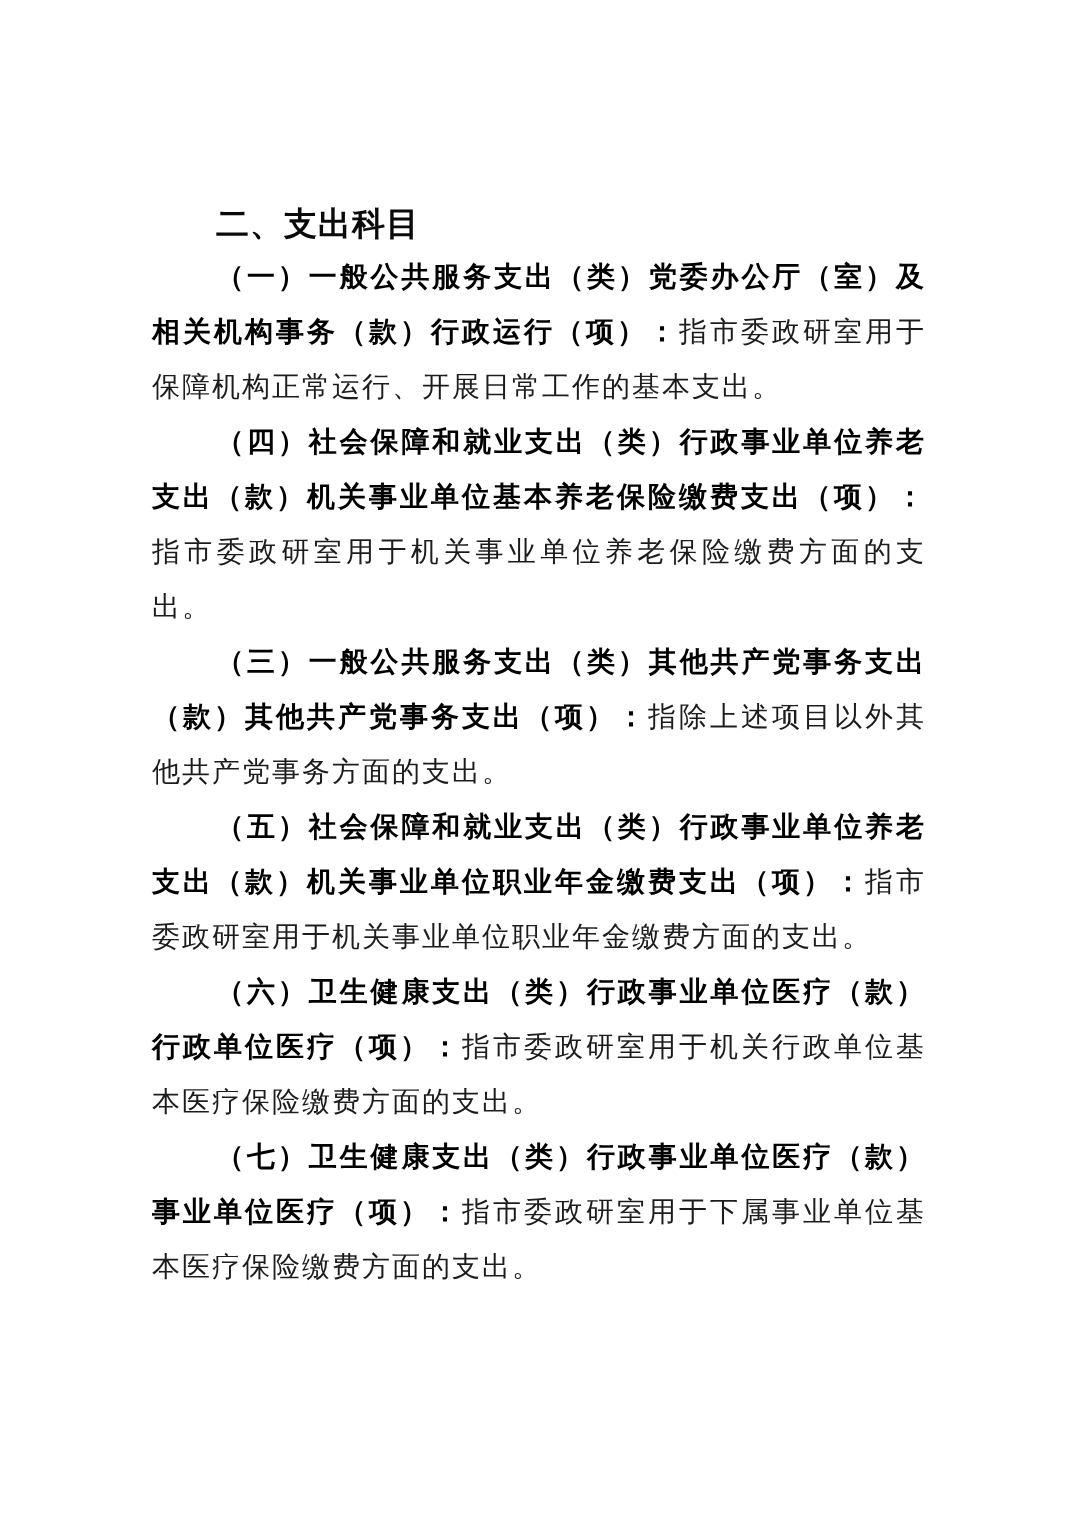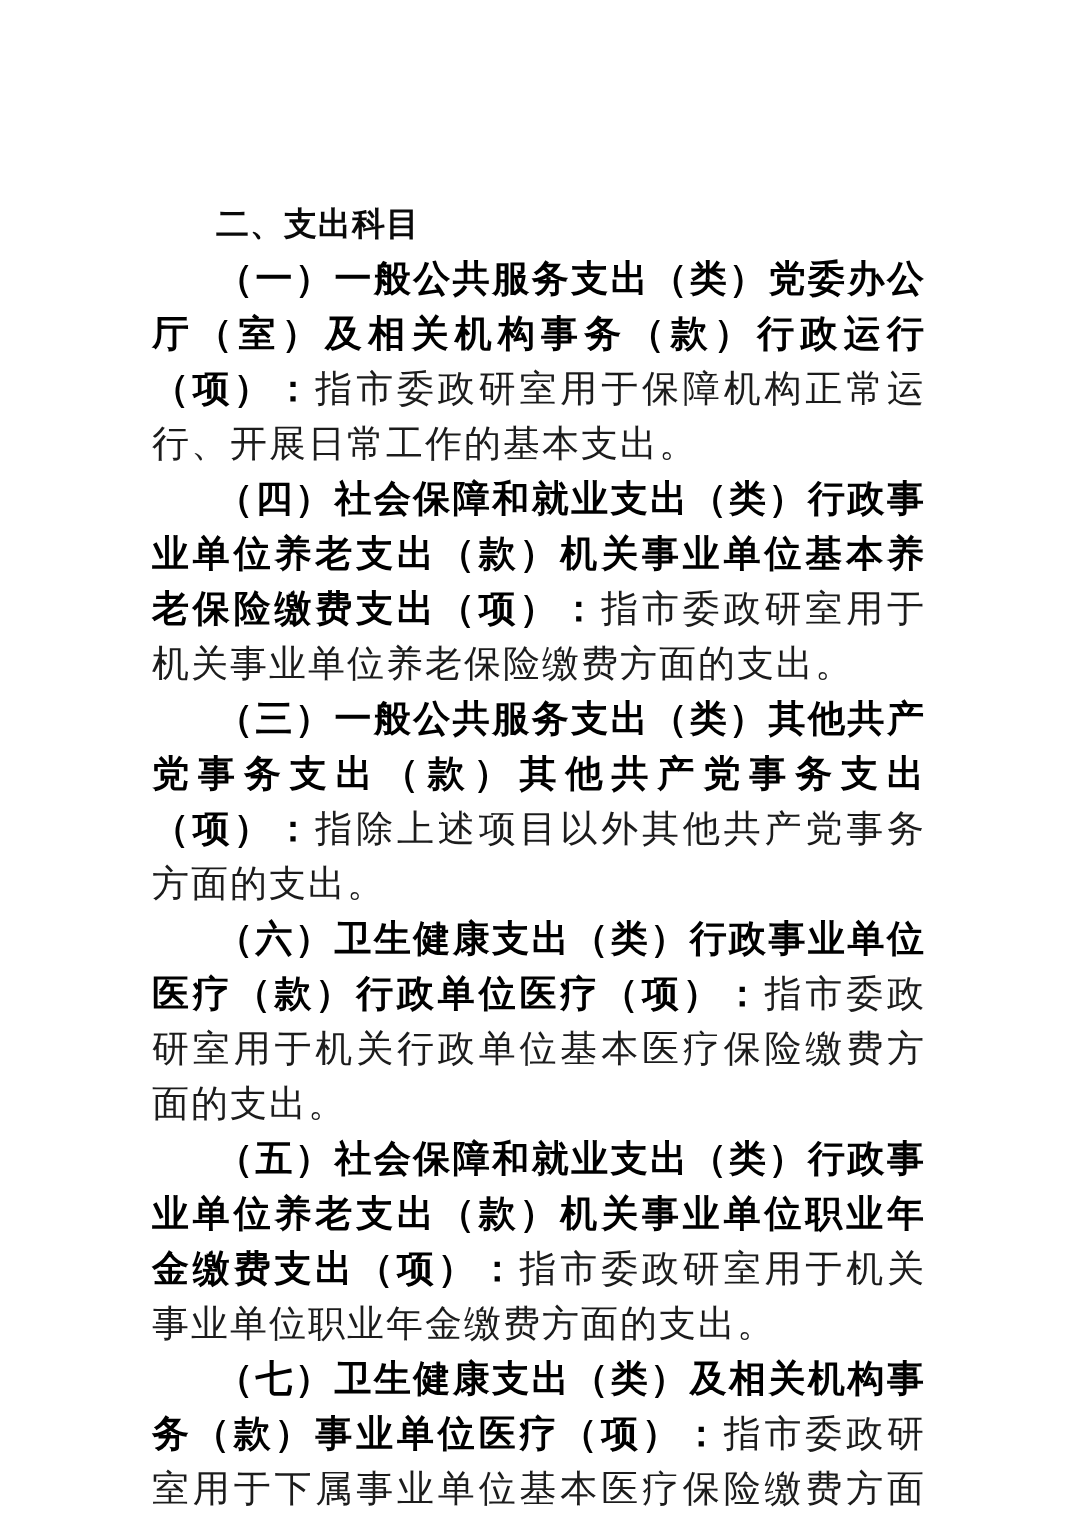--- a/index.html
+++ b/index.html
@@ -26,27 +26,28 @@
     font-size: 33px;
     line-height: 55px;
     font-weight: 700;
     color: #0a0a0a;
     text-indent: 64px;
     letter-spacing: 1px;
     font-family: "Liberation Sans", sans-serif;
   }
   .para {
     margin: 0;
-    font-size: 37px;
+    font-size: 28px;
     line-height: 55px;
     color: #1c1c1c;
     text-indent: 64px;
     text-align: justify;
     text-justify: inter-character;
     letter-spacing: 2px;
+    font-family: Liberation Mono, monospace;
   }
   .para .label {
     font-weight: 700;
     color: #000000;
   }
   .para .body-text {
     font-weight: 400;
   }
 </style>
 </head>
@@ -57,20 +58,20 @@
 
     <h2 class="heading">二、支出科目</h2>
 
     <p class="para"><span class="label">（一）一般公共服务支出（类）党委办公厅（室）及相关机构事务（款）行政运行（项）：</span><span class="body-text">指市委政研室用于保障机构正常运行、开展日常工作的基本支出。</span></p>
 
 
     <p class="para"><span class="label">（四）社会保障和就业支出（类）行政事业单位养老支出（款）机关事业单位基本养老保险缴费支出（项）：</span><span class="body-text">指市委政研室用于机关事业单位养老保险缴费方面的支出。</span></p>
 
     <p class="para"><span class="label">（三）一般公共服务支出（类）其他共产党事务支出（款）其他共产党事务支出（项）：</span><span class="body-text">指除上述项目以外其他共产党事务方面的支出。</span></p>
 
+    <p class="para"><span class="label">（五）社会保障和就业支出（类）行政事业单位养老支出（款）机关事业单位职业年金缴费支出（项）：</span><span class="body-text">指市委政研室用于机关事业单位职业年金缴费方面的支出。</span></p>
+
     <p class="para"><span class="label">（六）卫生健康支出（类）行政事业单位医疗（款）行政单位医疗（项）：</span><span class="body-text">指市委政研室用于机关行政单位基本医疗保险缴费方面的支出。</span></p>
 
-    <p class="para"><span class="label">（五）社会保障和就业支出（类）行政事业单位养老支出（款）机关事业单位职业年金缴费支出（项）：</span><span class="body-text">指市委政研室用于机关事业单位职业年金缴费方面的支出。</span></p>
-
-    <p class="para"><span class="label">（七）卫生健康支出（类）及相关机构事务（款）事业单位医疗（项）：</span><span class="body-text">指市委政研室用于下属事业单位基本医疗保险缴费方面的支出。</span></p>
+    <p class="para"><span class="label">（七）卫生健康支出（类）行政事业单位医疗（款）事业单位医疗（项）：</span><span class="body-text">指市委政研室用于下属事业单位基本医疗保险缴费方面的支出。</span></p>
 
   </div>
 </div>
 
 </body></html>

